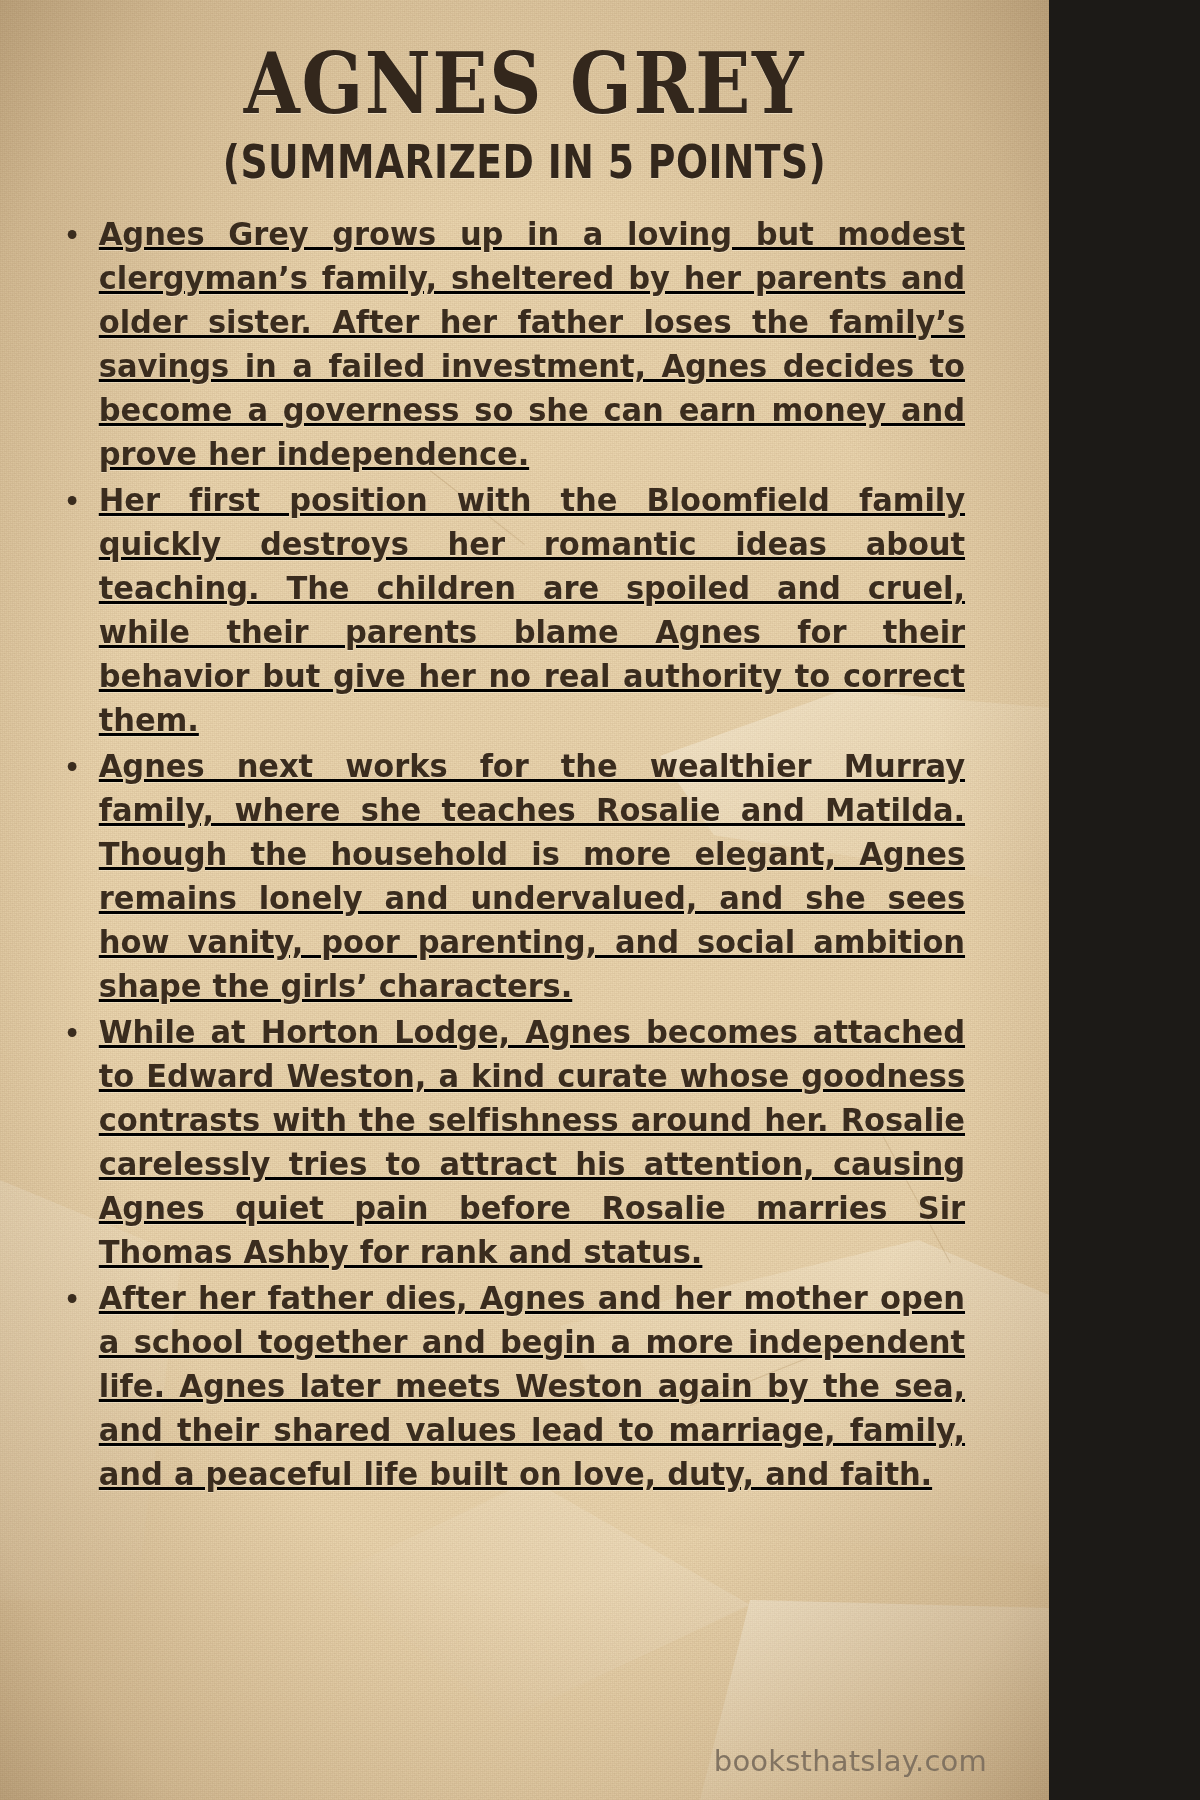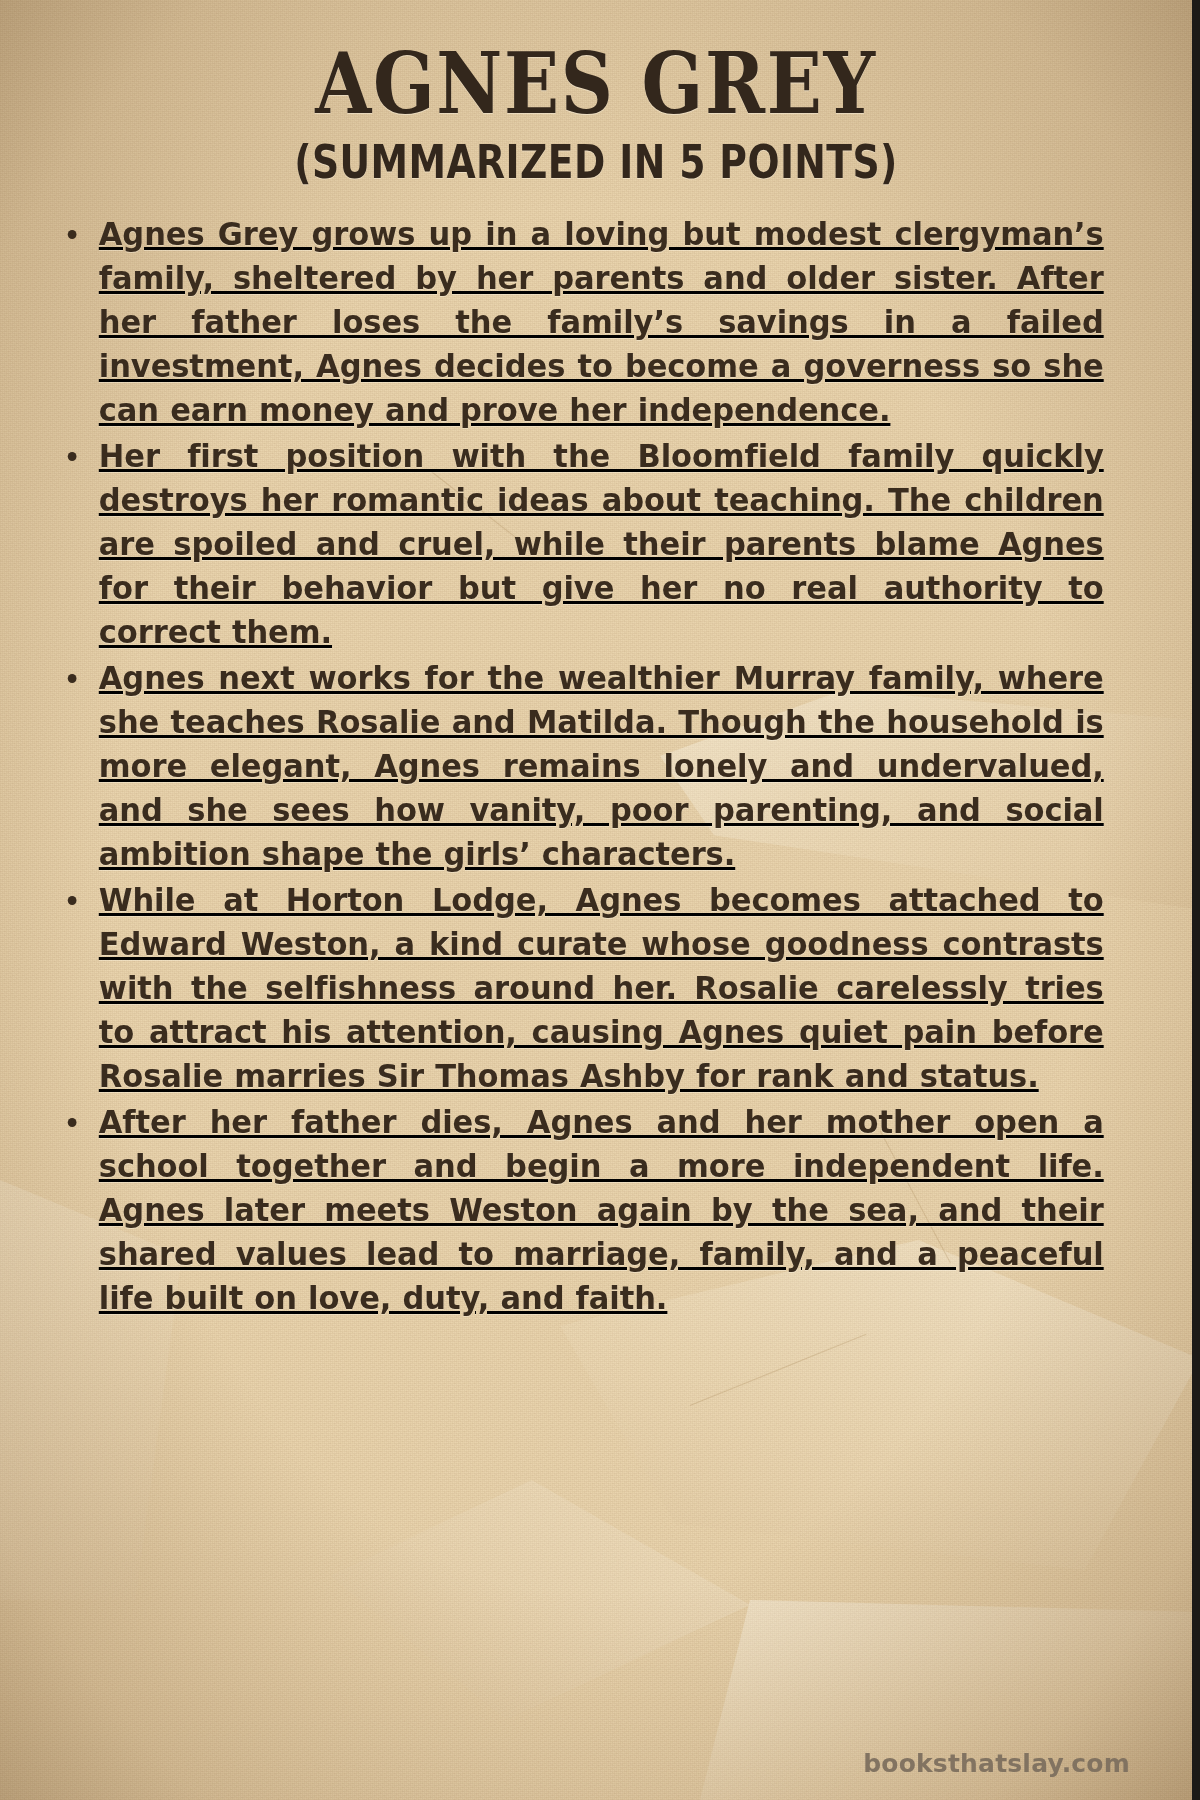--- a/index.html
+++ b/index.html
@@ -3,21 +3,21 @@
 <meta charset="utf-8">
 <style>
   html, body {
     margin: 0;
     padding: 0;
     background: #1c1a17;
   }
 
   .page {
     position: relative;
-    width: 1192px;
+    width: 1049px;
     height: 1800px;
     overflow: hidden;
     font-family: "Liberation Sans", sans-serif;
     
     background-color: #e9d4ae;
     background-image:
       
       radial-gradient(ellipse 58% 42% at 50% 47%, rgba(255,250,232,0.92) 0%, rgba(253,243,216,0.55) 45%, rgba(250,233,196,0.0) 78%),
       
       radial-gradient(ellipse 46% 22% at 14% 4%, rgba(222,150,104,0.62) 0%, rgba(222,150,104,0.0) 72%),
@@ -162,22 +162,22 @@
     border-radius: 50%;
     background: #3a2c1e;
   }
 
   .footer {
     position: absolute;
     right: 62px;
     bottom: 22px;
     z-index: 4;
     font-family: "DejaVu Sans", sans-serif;
-    font-weight: 700;
-    font-size: 25px;
+    font-weight: 400;
+    font-size: 29px;
     letter-spacing: 0.2px;
     color: #7e705f;
     opacity: 0.95;
   }
 </style>
 </head>
 <body>
 
 <div class="page">
 

